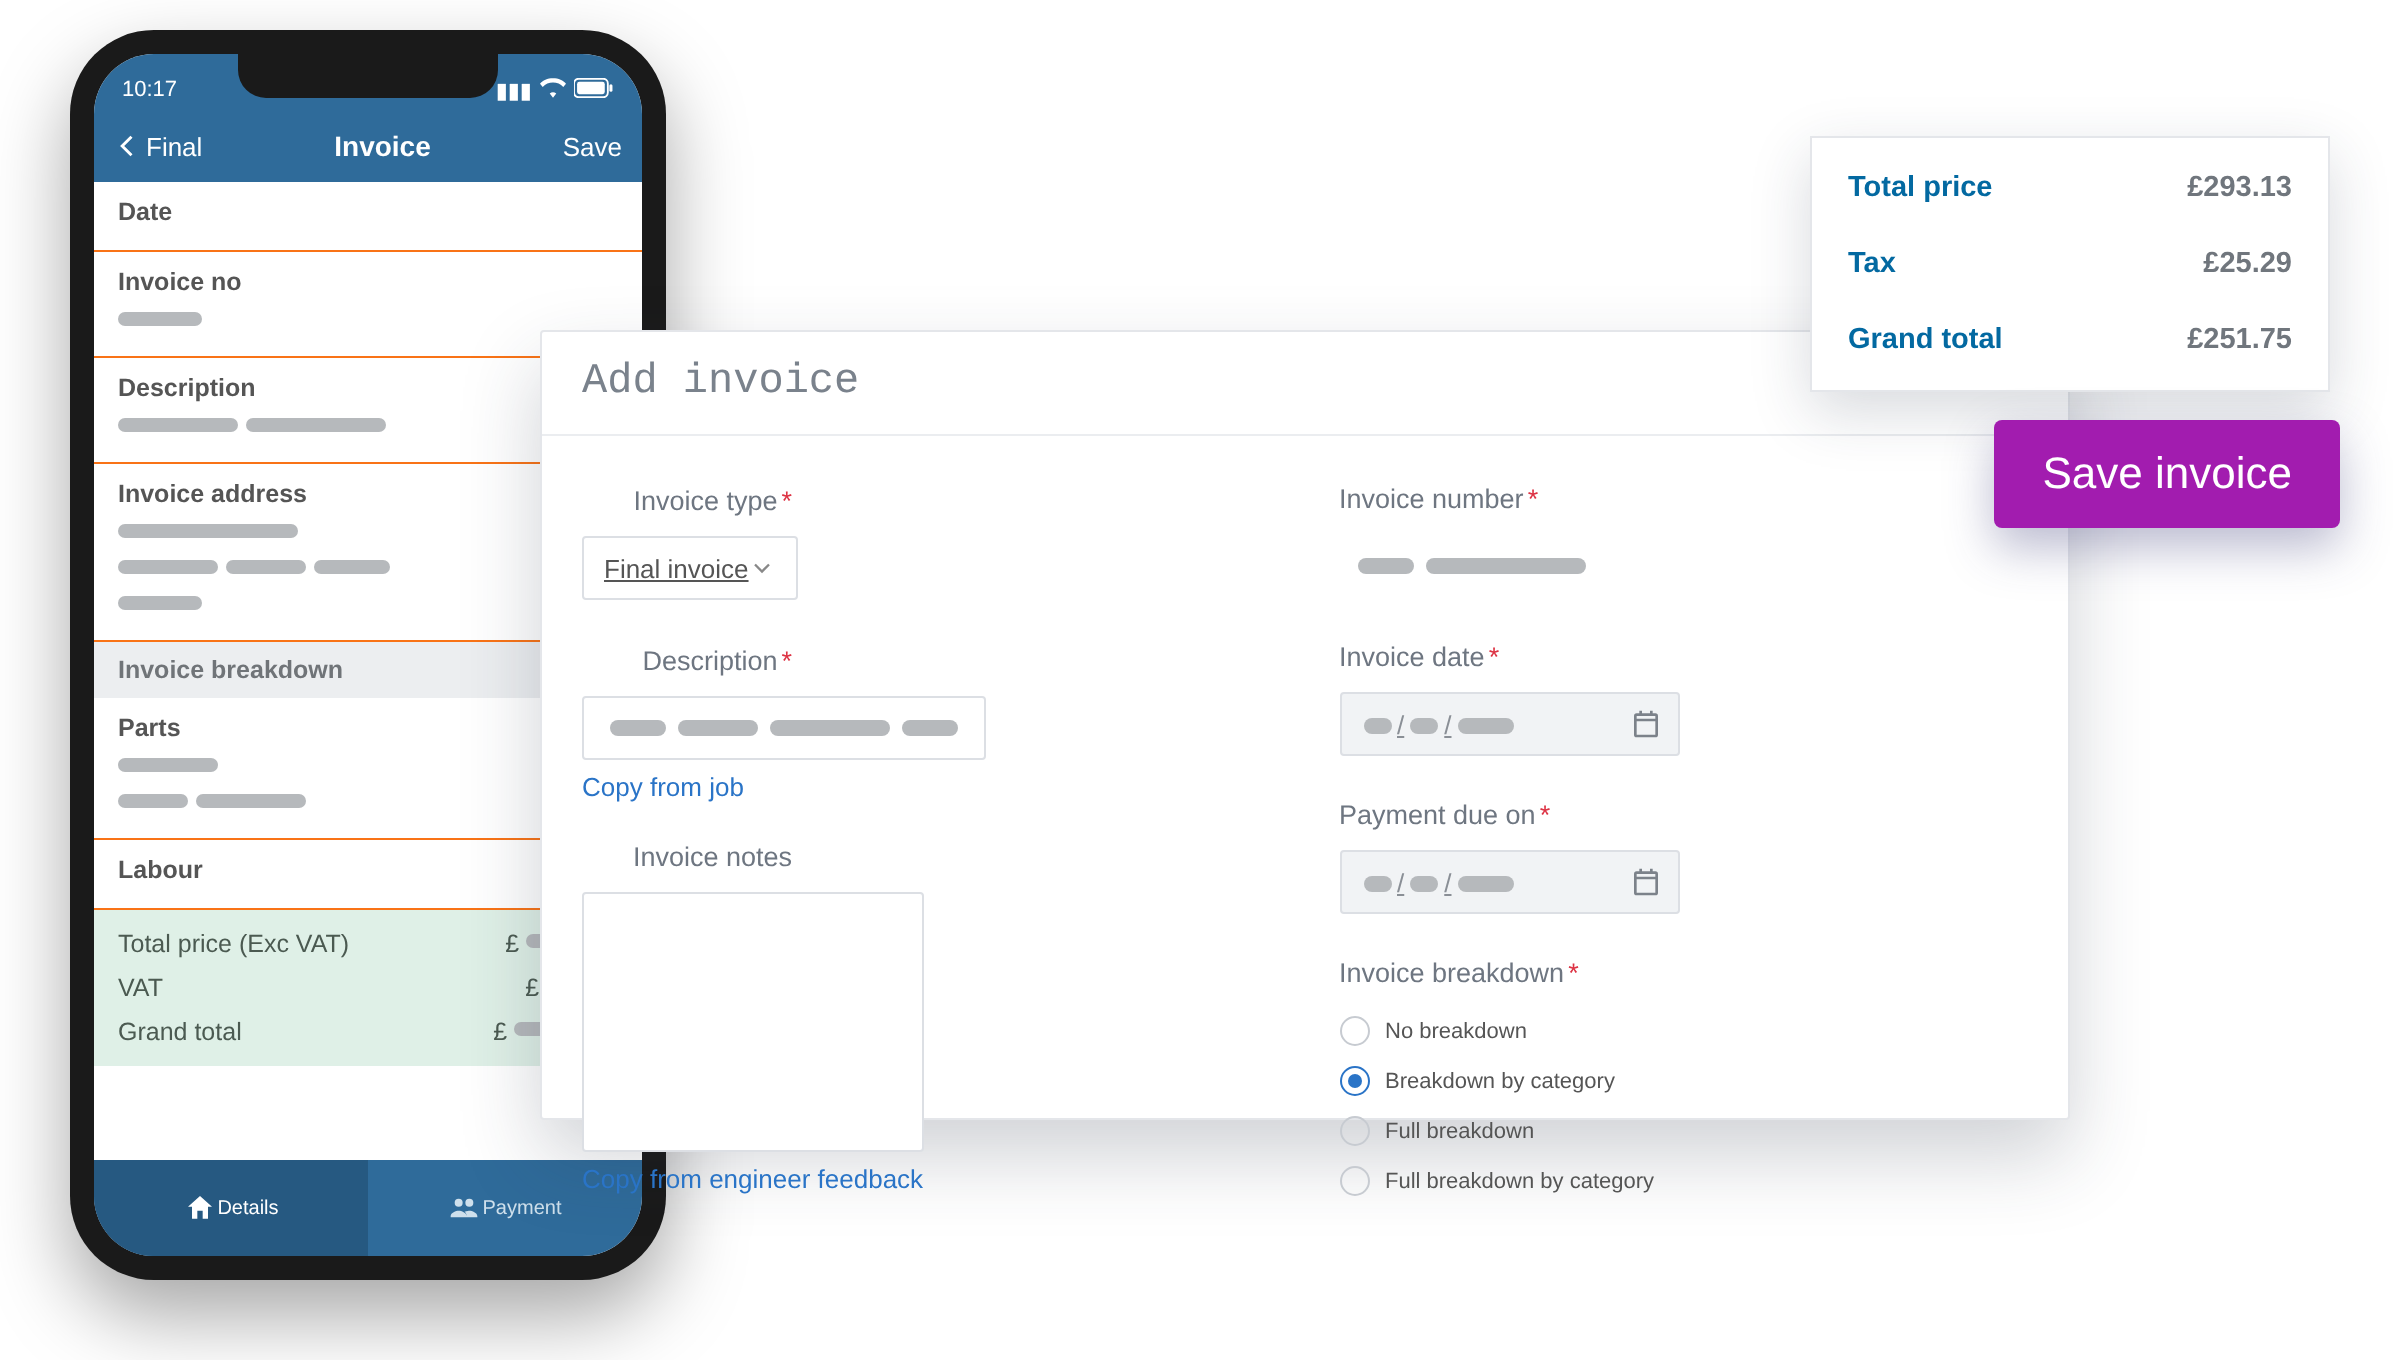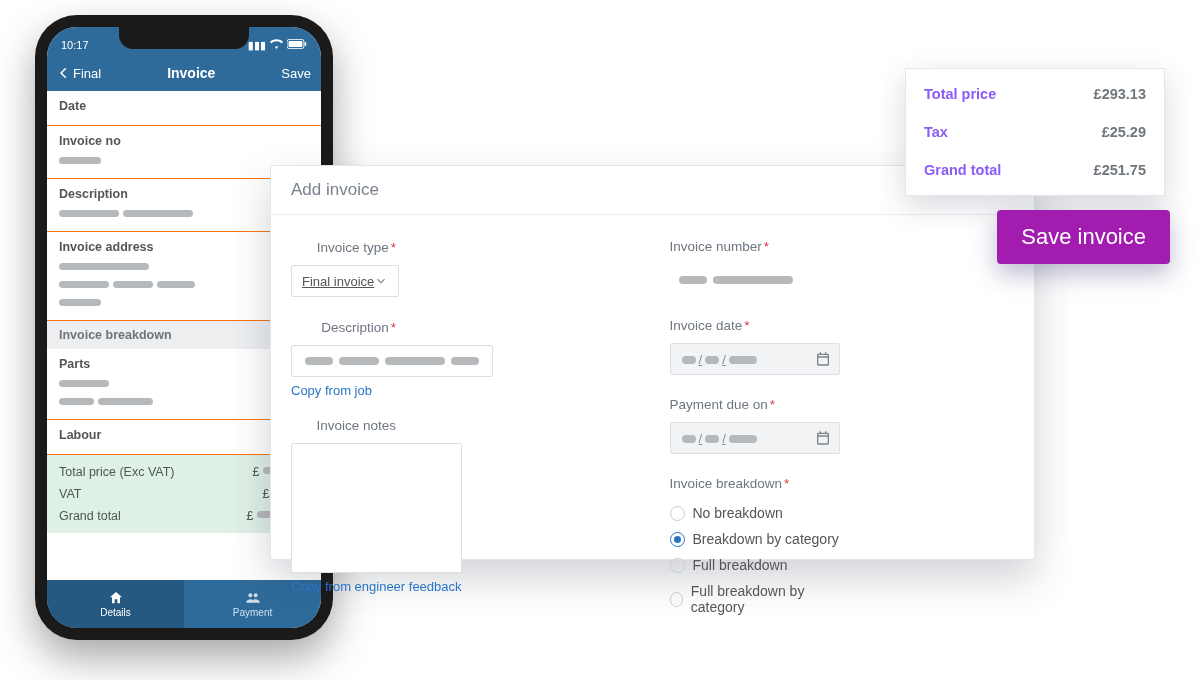--- a/index.html
+++ b/index.html
@@ -57,36 +57,36 @@
     background:#eceef0; color:#707478; font-size:12.5px; font-weight:600;
     padding:7px 12px;
   }
   .totals-block { background:#dff0e7; padding:6px 12px; font-size:12.5px; color:#4b5a51;}
   .totals-row { display:flex; justify-content:space-between; padding:4px 0;}
   .tabbar {
     position:absolute; bottom:0; left:0; right:0;
     background:#2f6b9a; height:48px;
     display:flex;
   }
-  .tab { flex:1; display:flex; flex-direction:column; align-items:center; justify-content:center;
+  .tab { flex:1; display:flex; flex-direction:row; align-items:center; justify-content:center;
          color:#cfe0ec; font-size:10px; gap:1px;}
   .tab.active { background:#265981; color:#fff; }
   .tab svg { width:16px; height:16px; fill:currentColor; }
 
   
   .panel {
     position:absolute; left:270px; top:165px;
     width:765px; height:395px;
     background:#fff; border:1px solid #e4e6ea;
     box-shadow:0 18px 40px rgba(40,50,70,.22);
     border-radius:2px;
   }
   .panel-head {
     padding:14px 20px; border-bottom:1px solid #ebedf0;
-    font-size:17px; color:#7a828c; font-weight:500;
+    font-size:21px; color:#7a828c; font-weight:500;font-family:Liberation Mono, monospace;
   }
   .panel-body {
     display:flex; padding:18px 20px 0; gap:34px;
   }
   .col { flex:1; }
   .form-row { display:flex; align-items:flex-start; margin-bottom:16px; gap:10px;flex-direction:column;}
   .form-row.right { justify-content:flex-end; }
   .lbl { width:105px; text-align:right; font-size:13.5px; color:#6e7681; padding-top:7px;}
   .lbl .req { color:#d34; margin-left:2px;}
   .lbl-r { text-align:right; font-size:13.5px; color:#6e7681; padding-top:6px; }
@@ -95,40 +95,40 @@
   .select, .input, .textarea, .datebox {
     width:100%; border:1px solid #dcdfe4; border-radius:2px; background:#fff;
     font-size:13px; color:#555;text-decoration:underline;
   }
   .select { height:32px; display:flex; align-items:center; justify-content:space-between; padding:0 10px;}
   .input  { height:32px; display:flex; align-items:center; padding:0 10px;}
   .textarea { height:130px; padding:8px 10px; }
   .datebox { height:32px; width:170px; background:#f1f3f5; display:flex; align-items:center; justify-content:space-between; padding:0 8px; color:#8a8f96;}
   .link { font-size:13px; color:#2a74c7; margin-top:6px; cursor:pointer; }
   .radio-group { display:flex; flex-direction:column; gap:10px; padding-top:4px;}
-  .radio { display:flex; align-items:center; gap:8px; font-size:14px; color:#555;}
+  .radio { display:flex; align-items:center; gap:8px; font-size:11px; color:#555;}
   .radio .dot {
     width:15px; height:15px; border-radius:50%; border:1.5px solid #c7cbd1;
     display:inline-block; position:relative;
   }
   .radio.selected .dot { border-color:#2a74c7; }
   .radio.selected .dot::after {
     content:''; position:absolute; inset:3px; background:#2a74c7; border-radius:50%;
   }
   .skel2 { display:inline-block; height:8px; background:#b6b9bc; border-radius:4px; margin:0 3px;}
 
   
   .totals-card {
     position:absolute; right:35px; top:68px;
     width:260px; background:#fff; border:1px solid #e4e6ea;
     box-shadow:0 10px 28px rgba(40,50,70,.18);
     padding:6px 0;
   }
   .tc-row { display:flex; justify-content:space-between; padding:11px 18px; font-size:14.5px;}
-  .tc-row .k { color:#8b5cf6; font-weight:600;}
+  .tc-row .k { color:#0369a1; font-weight:600;}
   .tc-row .v { color:#70767d; font-weight:600;}
 
   
   .save-btn {
     position:absolute; right:30px; top:210px;
     background:#a21caf; color:#fff; font-size:22px; font-weight:500;
     padding:14px 24px; border-radius:4px;
     box-shadow:0 10px 24px rgba(60,60,120,.35);
   }
 

